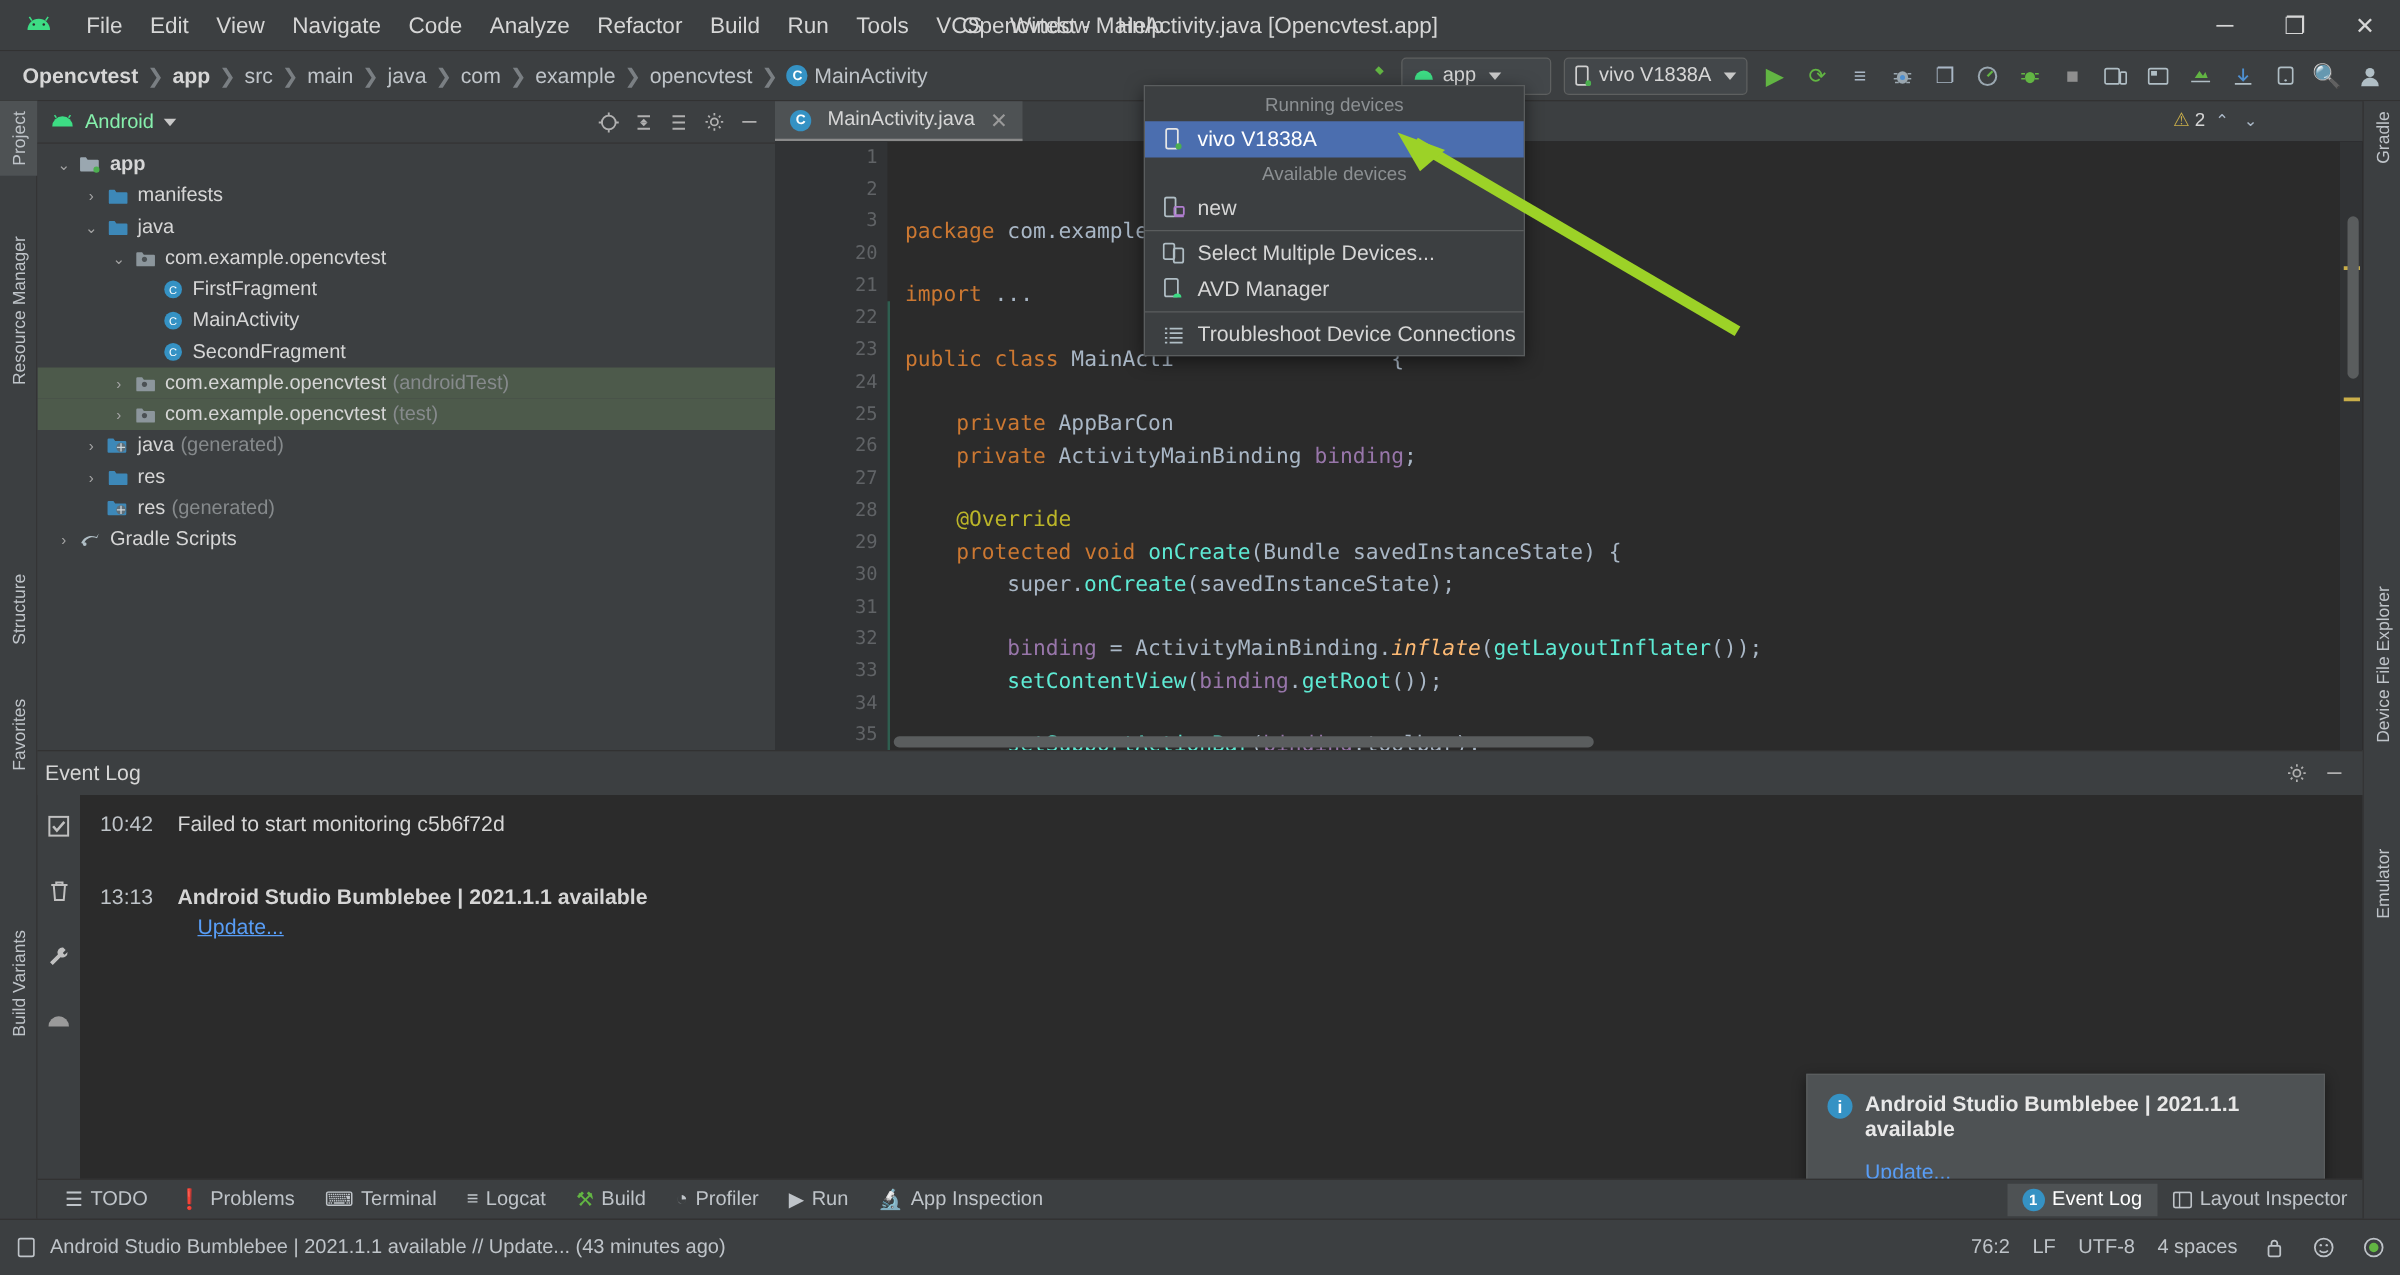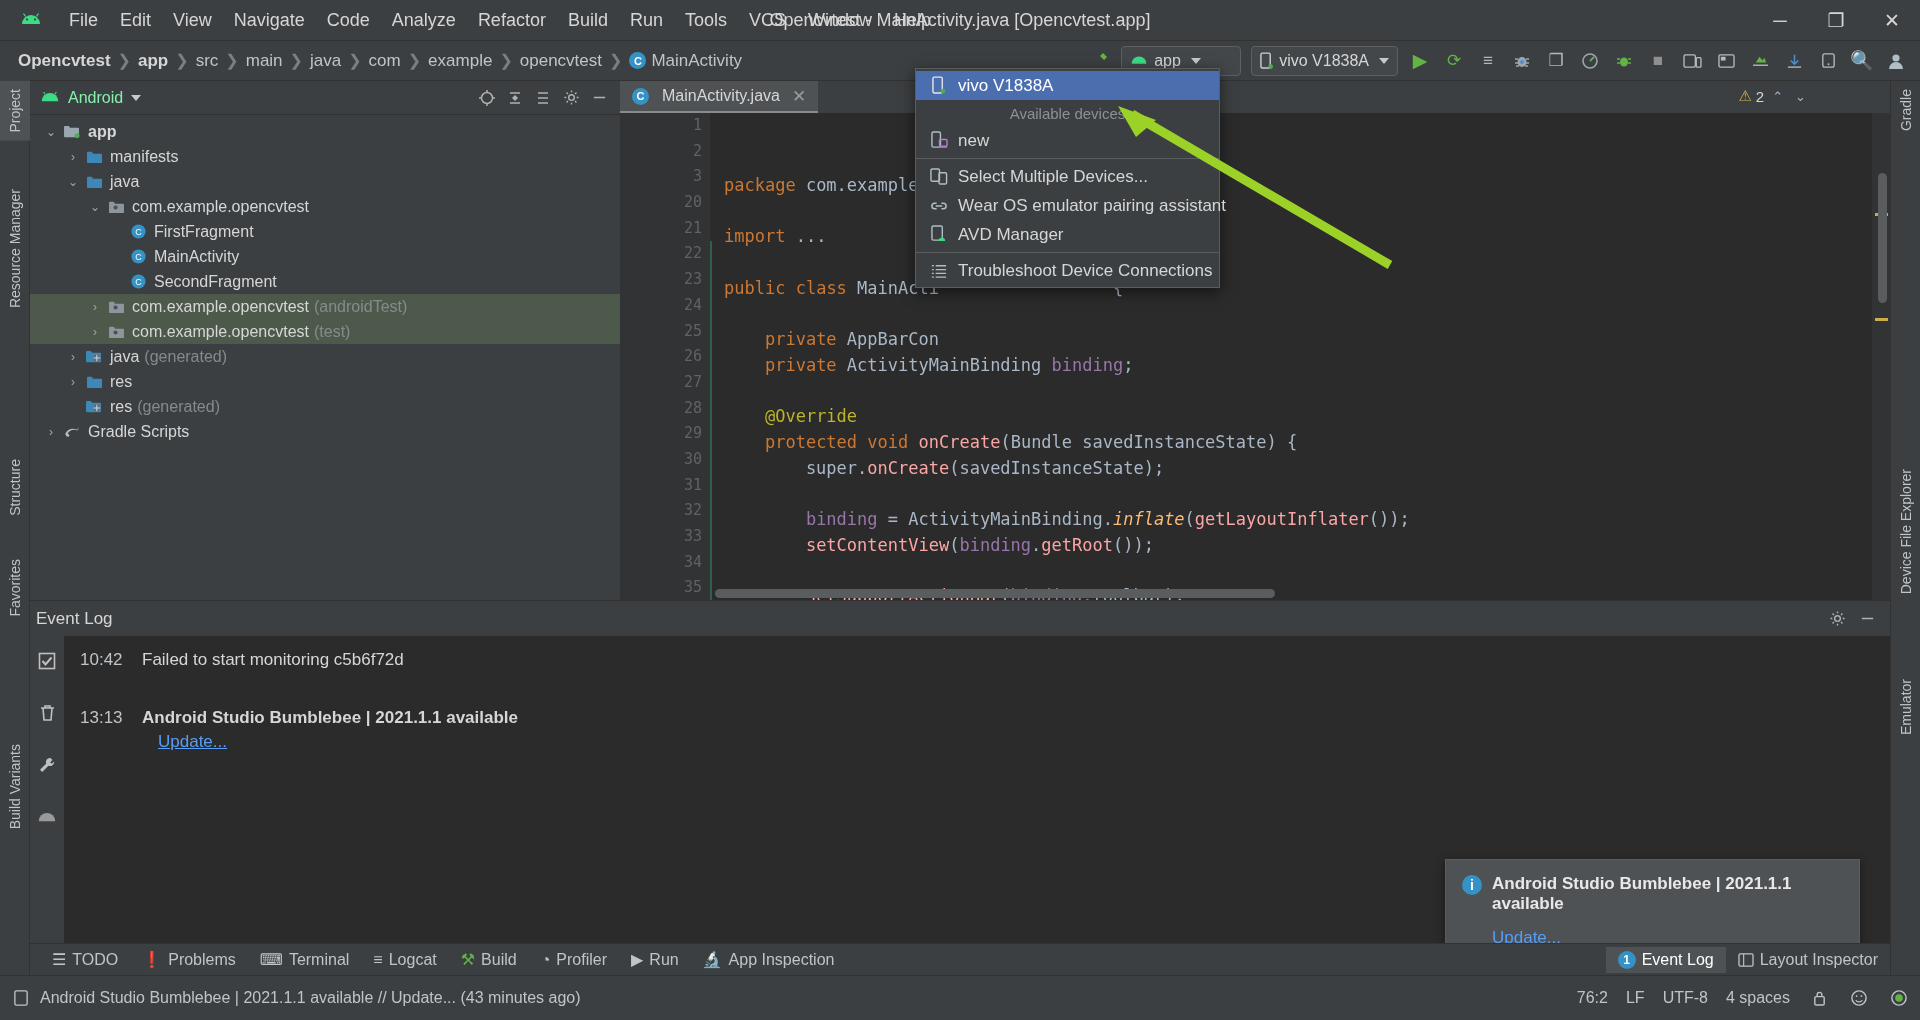--- a/index.html
+++ b/index.html
@@ -138,21 +138,21 @@
     font-family: "DejaVu Sans Mono", monospace; font-size: 15px; color: #606366;
   }
   .gline { height: 25.7px; text-align: right; padding-right: 8px; line-height: 25.7px; }
   .code {
     flex: 1; font-family: "DejaVu Sans Mono", monospace; font-size: 17px;
     position: relative; padding-left: 14px; color: #a9b7c6; white-space: pre;
   }
   .cline { height: 25.7px; line-height: 25.7px; }
   .kw { color: #cc7832; }
   .an { color: #bbb529; text-align: center; }
-  .fn { color: #fca5a5; }
+  .fn { color: #5eead4; }
   .fnI { color: #fdba74; font-style: italic; }
   .fld { color: #9876aa; }
   .stripe { position: absolute; left: 0; top: 0; bottom: 0; width: 2px; background: #2f5e50; }
 
   .right-gutter {
     position: absolute; right: 0; top: 0; bottom: 0; width: 18px; background: #313335;
   }
   .rg-mark { position: absolute; right: 2px; width: 13px; height: 3px; }
   .vscroll {
     position: absolute; right: 3px; width: 9px; background: #5a5d5e; border-radius: 5px;
@@ -640,20 +640,21 @@
     <div class="right-gutter">
       <div class="rg-mark" style="top:100px;background:#c9ae4a;"></div>
       <div class="rg-mark" style="top:205px;background:#c9ae4a;"></div>
       <div class="vscroll" style="top:60px;height:130px;"></div>
     </div>
     <div class="hscroll" style="left:95px;width:560px;"></div>
   </div>
 </div>
 
 <div class="dropdown">
+  <div class="dd-sec">Running devices</div>
   <div class="dd-item sel">
     <span class="dd-ico">
       <svg width="14" height="19" viewBox="0 0 15 20">
           <rect x="1" y="1" width="10" height="17" rx="1.6" fill="none" stroke="#e6e6e6" stroke-width="1.5"></rect>
           <circle cx="11.6" cy="16" r="2.6" fill="#4caf50"></circle>
         </svg>
     </span>
     <span>vivo V1838A</span>
   </div>
   <div class="dd-sec">Available devices</div>
@@ -669,28 +670,20 @@
   </div>
   <div class="dd-sep"></div>
   <div class="dd-item">
     <span class="dd-ico">
       <svg width="18" height="19" viewBox="0 0 19 20">
           <rect x="1" y="2" width="9" height="13" rx="1.4" fill="none" stroke="#b0bec5" stroke-width="1.5"></rect>
           <rect x="9.5" y="6" width="8" height="12" rx="1.4" fill="none" stroke="#b0bec5" stroke-width="1.5"></rect>
         </svg>
     </span>
     <span>Select Multiple Devices...</span>
-  </div>
-  <div class="dd-item">
-    <span class="dd-ico">
-      <svg width="18" height="14" viewBox="0 0 19 14">
-          <path d="M7 4H5a3 3 0 0 0 0 6h2M12 4h2a3 3 0 0 1 0 6h-2M6 7h7" fill="none" stroke="#b0bec5" stroke-width="1.6"></path>
-        </svg>
-    </span>
-    <span>Wear OS emulator pairing assistant</span>
   </div>
   <div class="dd-item">
     <span class="dd-ico">
       <svg width="16" height="19" viewBox="0 0 17 20">
           <rect x="1" y="1" width="11" height="15" rx="1.5" fill="none" stroke="#b0bec5" stroke-width="1.5"></rect>
           <path d="M8 17h7a3.5 3.5 0 0 0-7 0z" fill="#3ddc84"></path>
         </svg>
     </span>
     <span>AVD Manager</span>
   </div>

